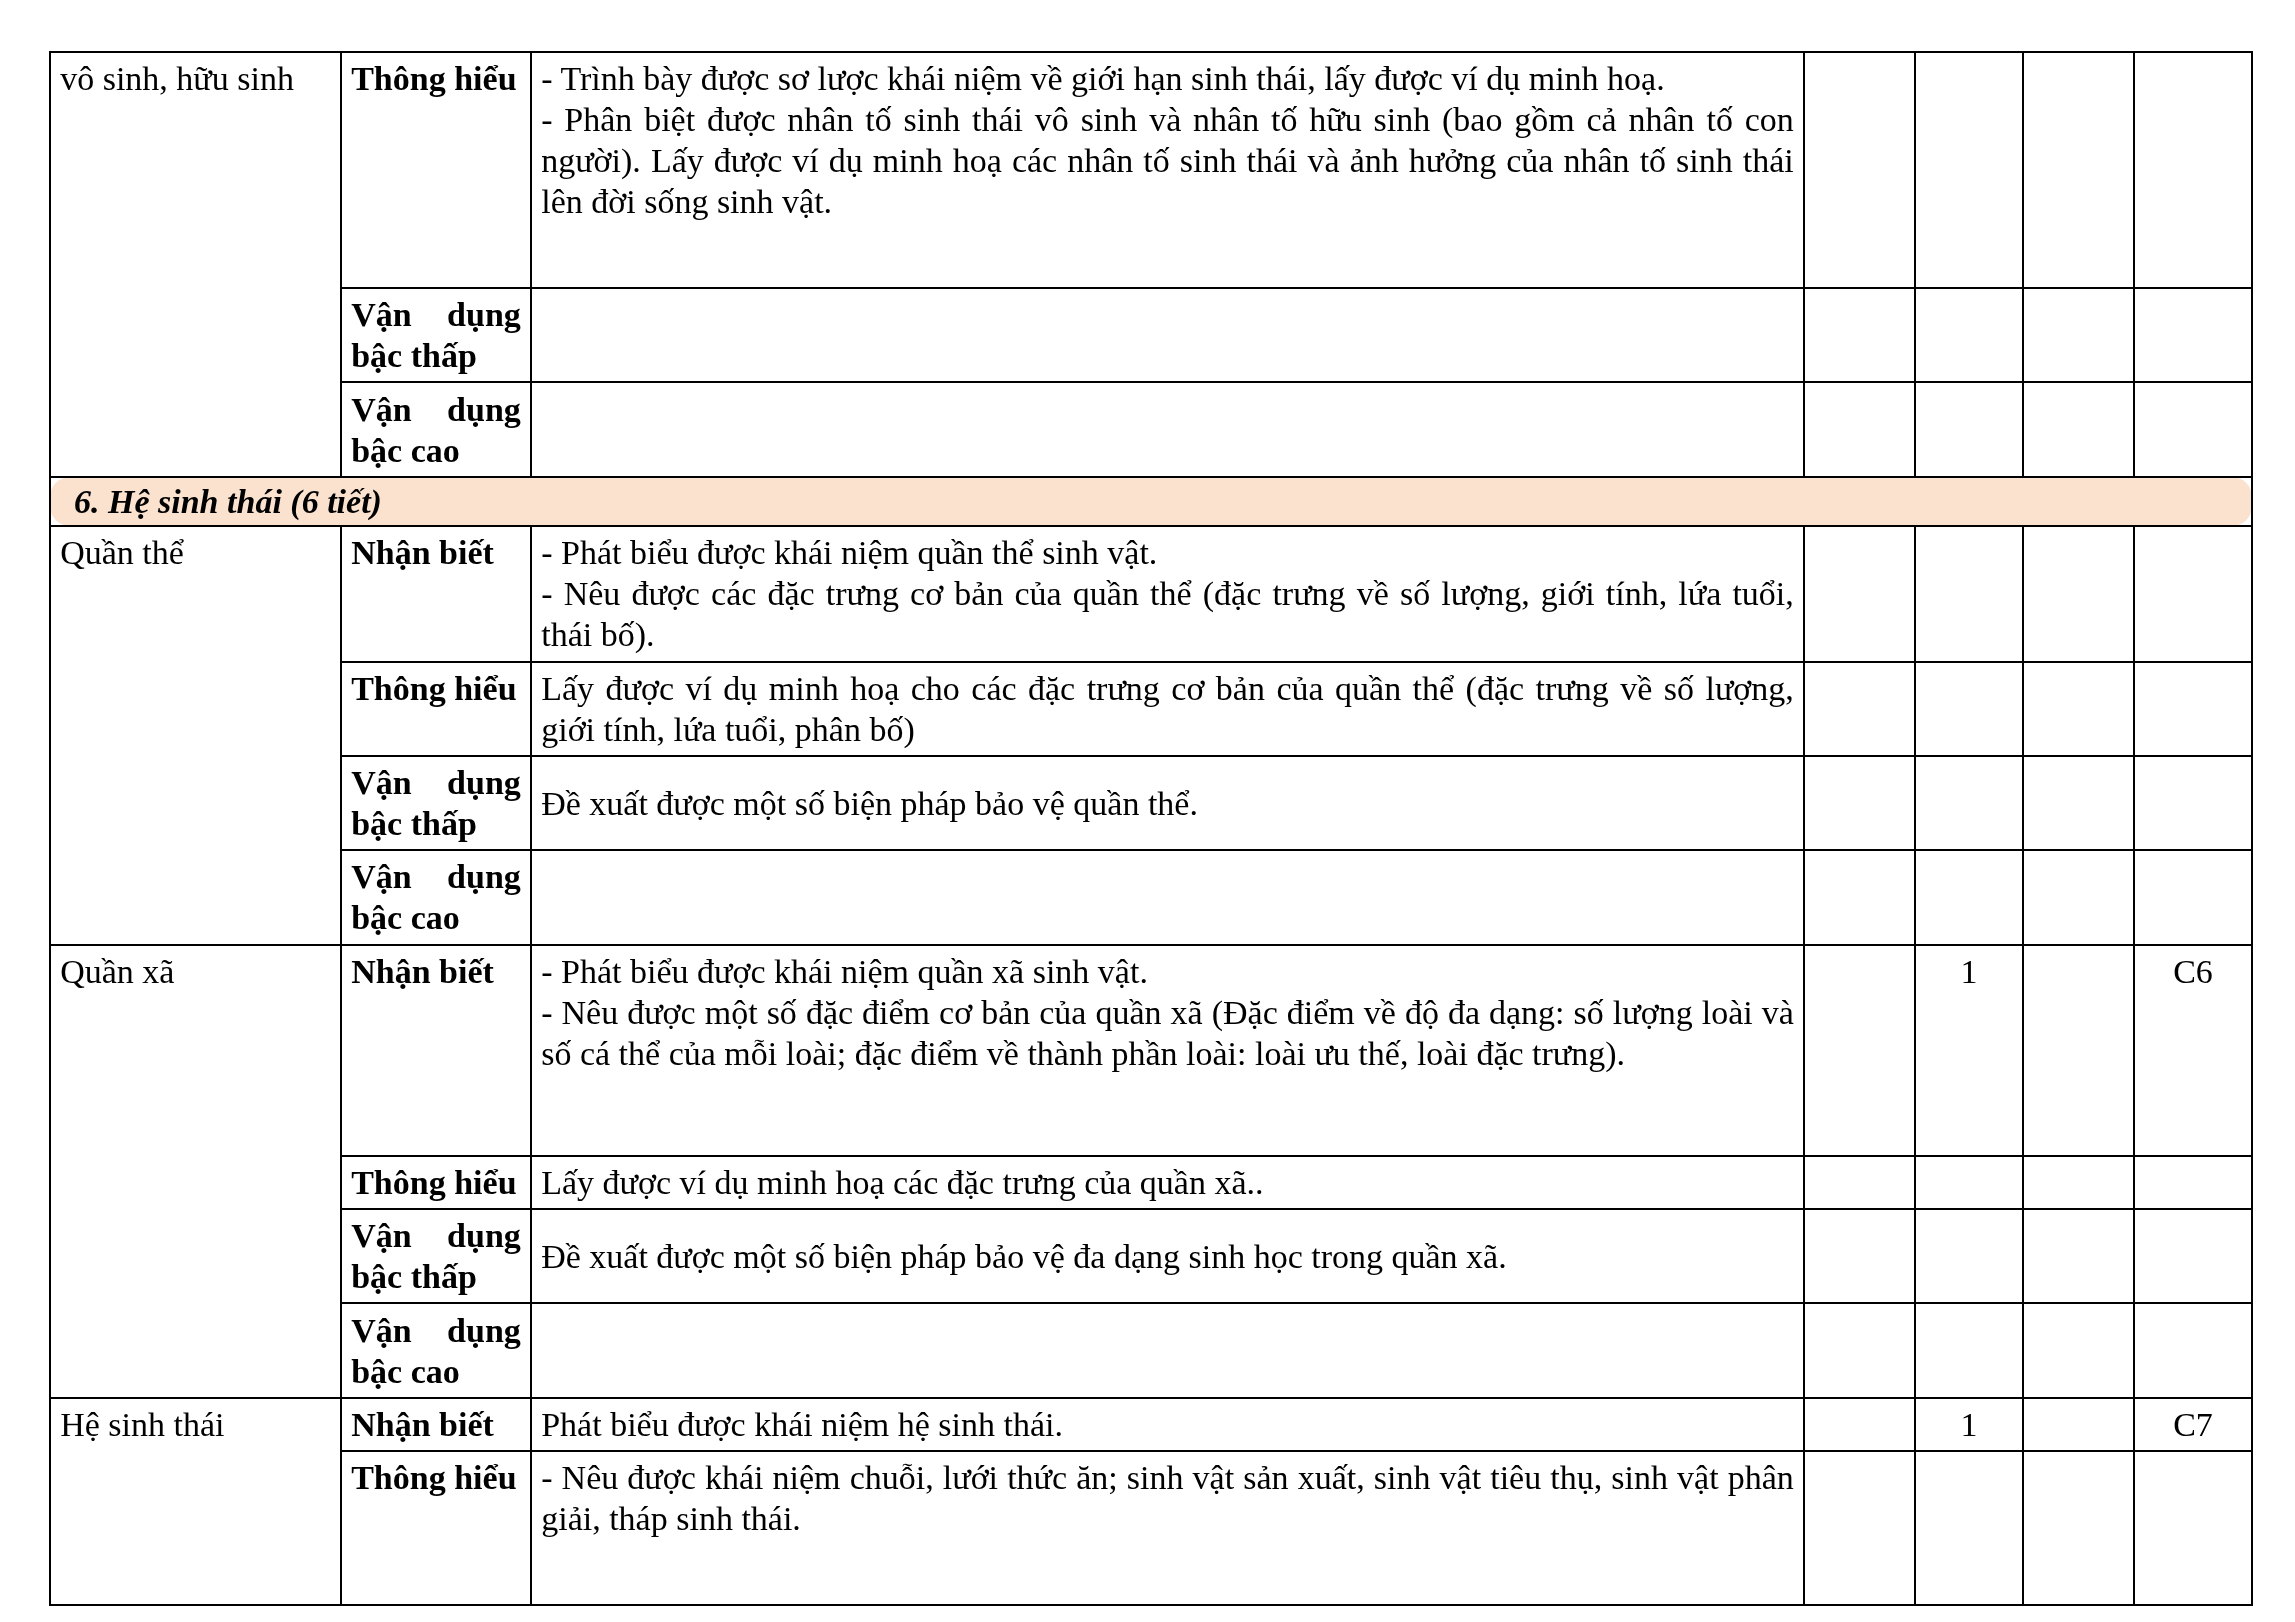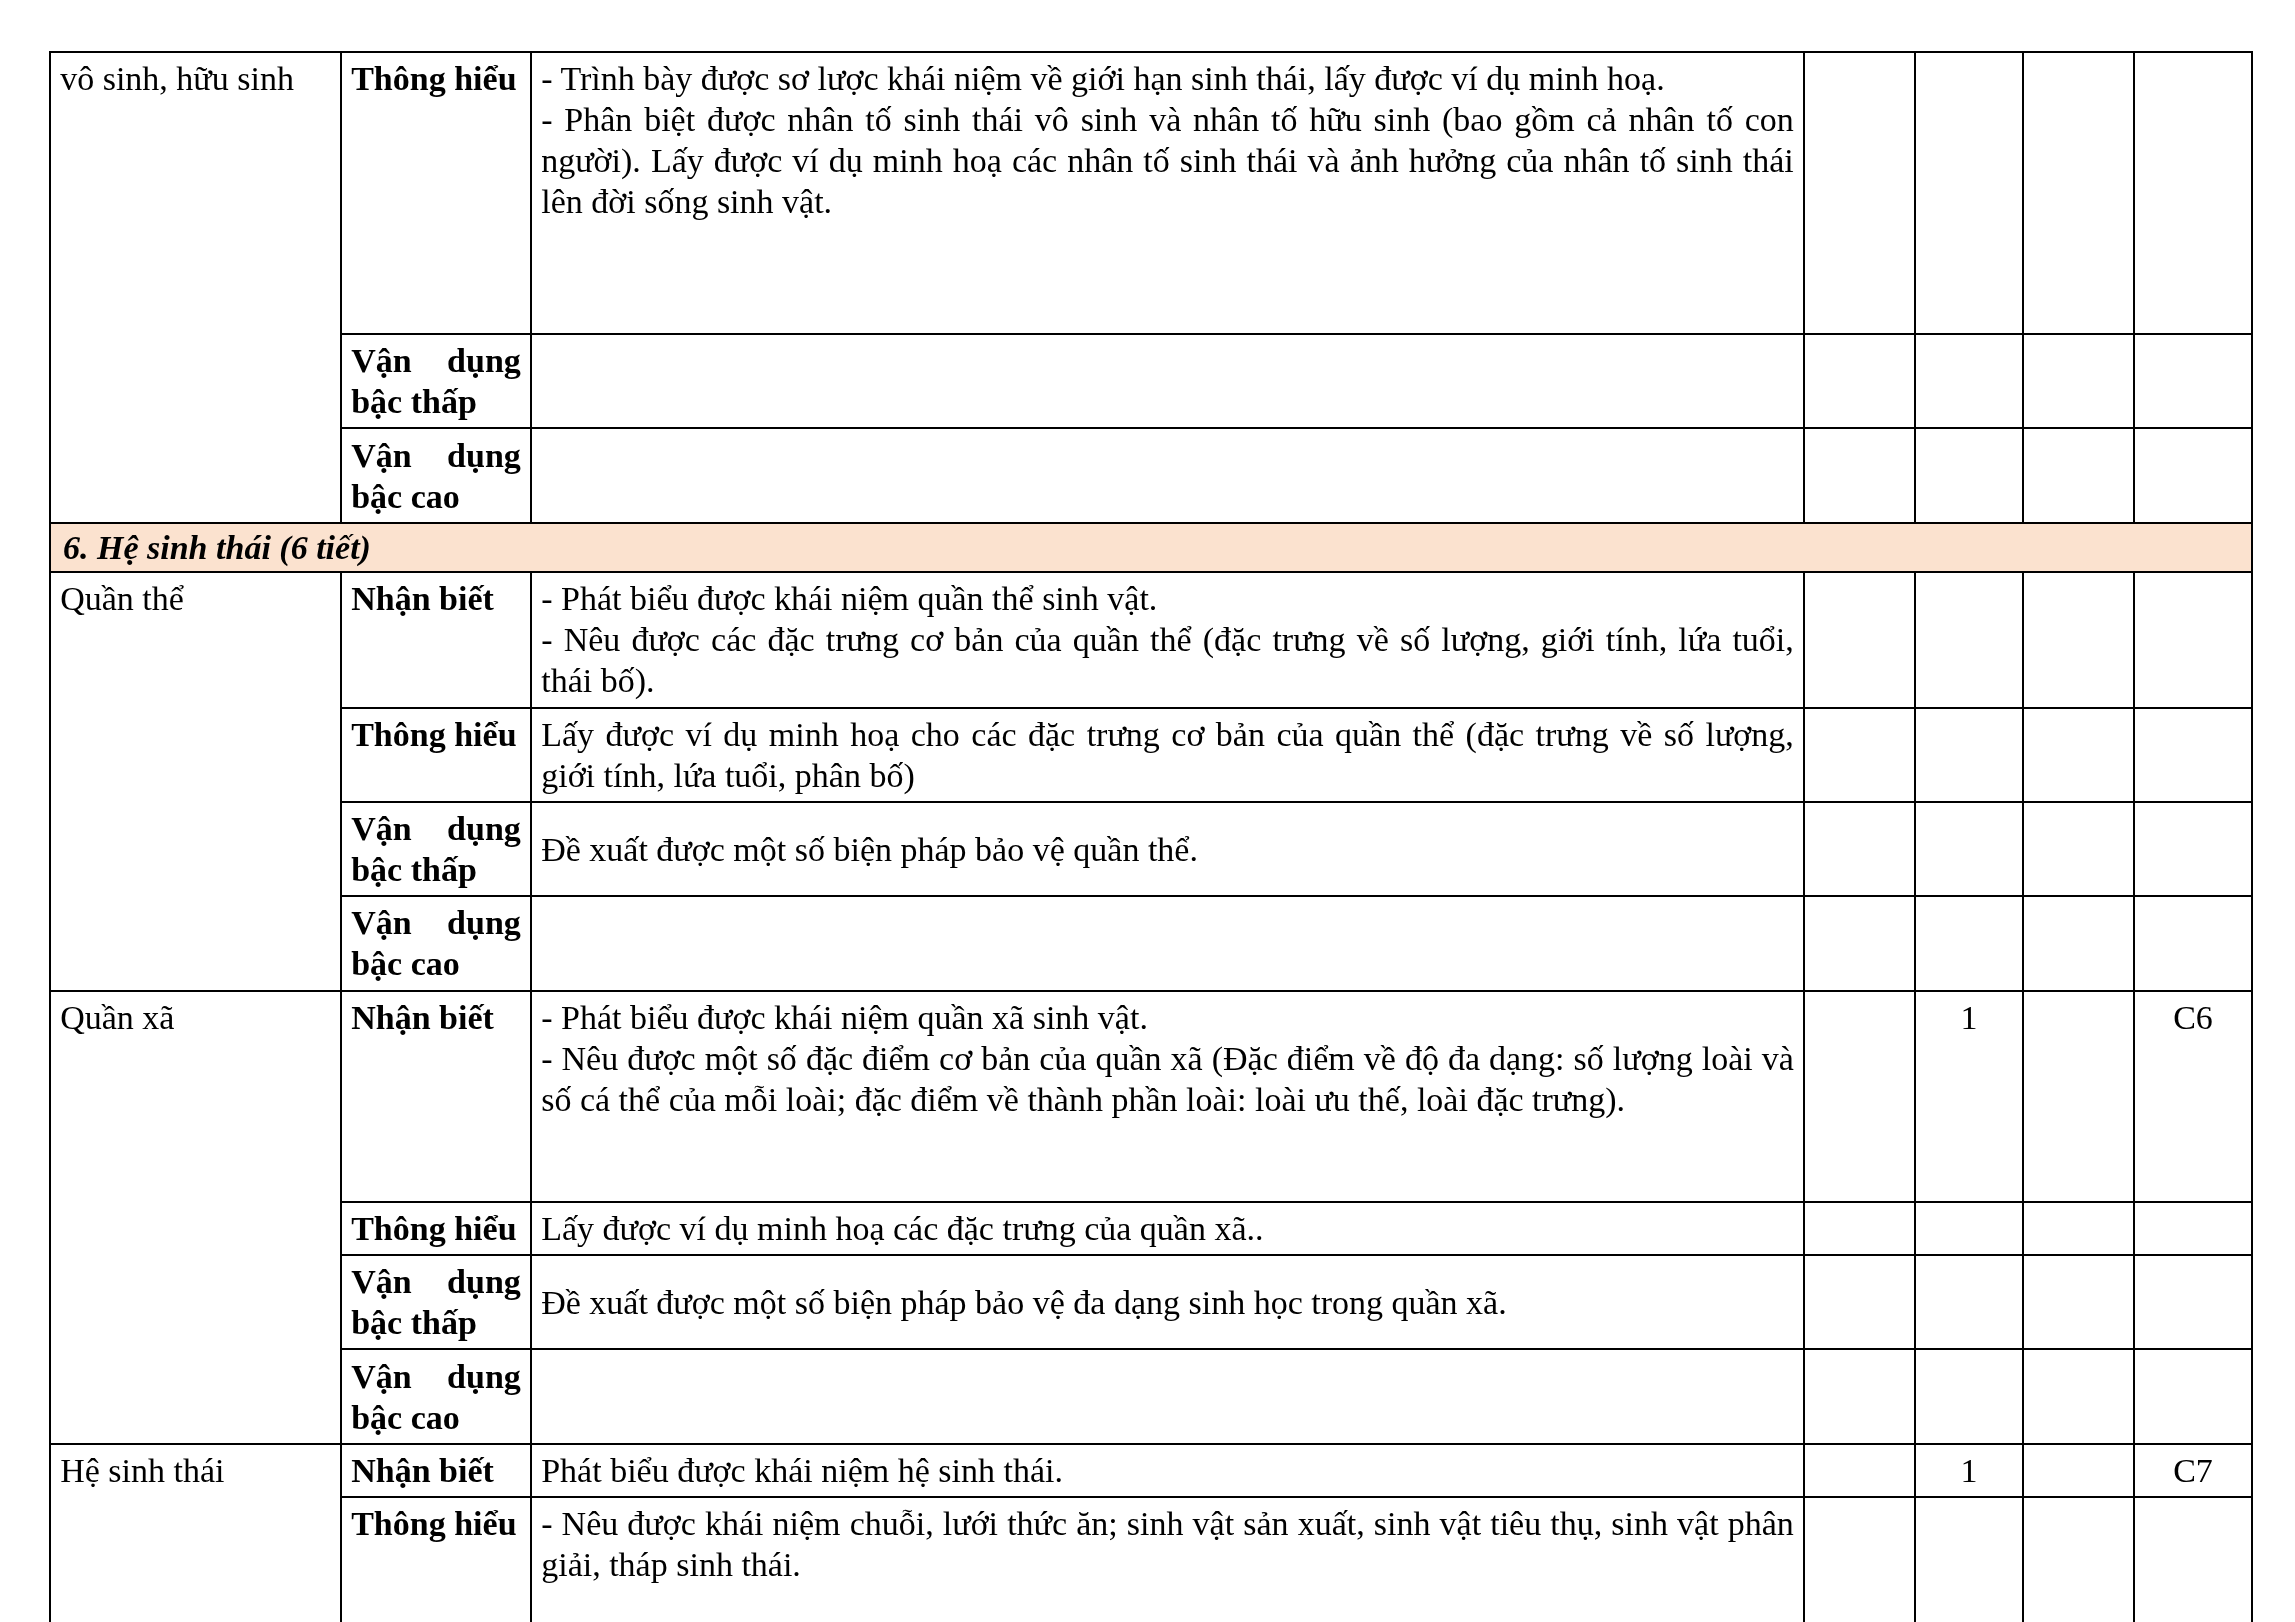--- a/index.html
+++ b/index.html
@@ -49,41 +49,42 @@
   td.desc.mid { vertical-align: middle; border-radius: 21px; }
   td.num {
     text-align: center;
     vertical-align: middle;
     padding: 2.6px 3.9px;
   }
   tr.section-row td {
     background: #fbe2cf;
     font-weight: bold;
     font-style: italic;
-    padding-left: 12px;
+    padding-left: 23px;
     line-height: 37px;
+    border-radius: 20px;
   }
 </style>
 </head>
 <body>
 
 <div class="page">
   <table class="matrix">
     <colgroup>
       <col style="width:291px">
       <col style="width:190px">
       <col style="width:1273px">
       <col style="width:111px">
       <col style="width:108px">
       <col style="width:111px">
       <col style="width:118px">
     </colgroup>
     <tbody>
 
-      <tr style="height:282px">
+      <tr style="height:236px">
         <td class="topic" rowspan="3">vô sinh, hữu sinh</td>
         <td class="level">Thông hiểu</td>
         <td class="desc">- Trình bày được sơ lược khái niệm về giới hạn sinh thái, lấy được ví dụ minh hoạ.
 - Phân biệt được nhân tố sinh thái vô sinh và nhân tố hữu sinh (bao gồm cả nhân tố con người). Lấy được ví dụ minh hoạ các nhân tố sinh thái và ảnh hưởng của nhân tố sinh thái lên đời sống sinh vật.</td>
         <td class="num"></td>
         <td class="num"></td>
         <td class="num"></td>
         <td class="num"></td>
       </tr>
       <tr style="height:88px">

